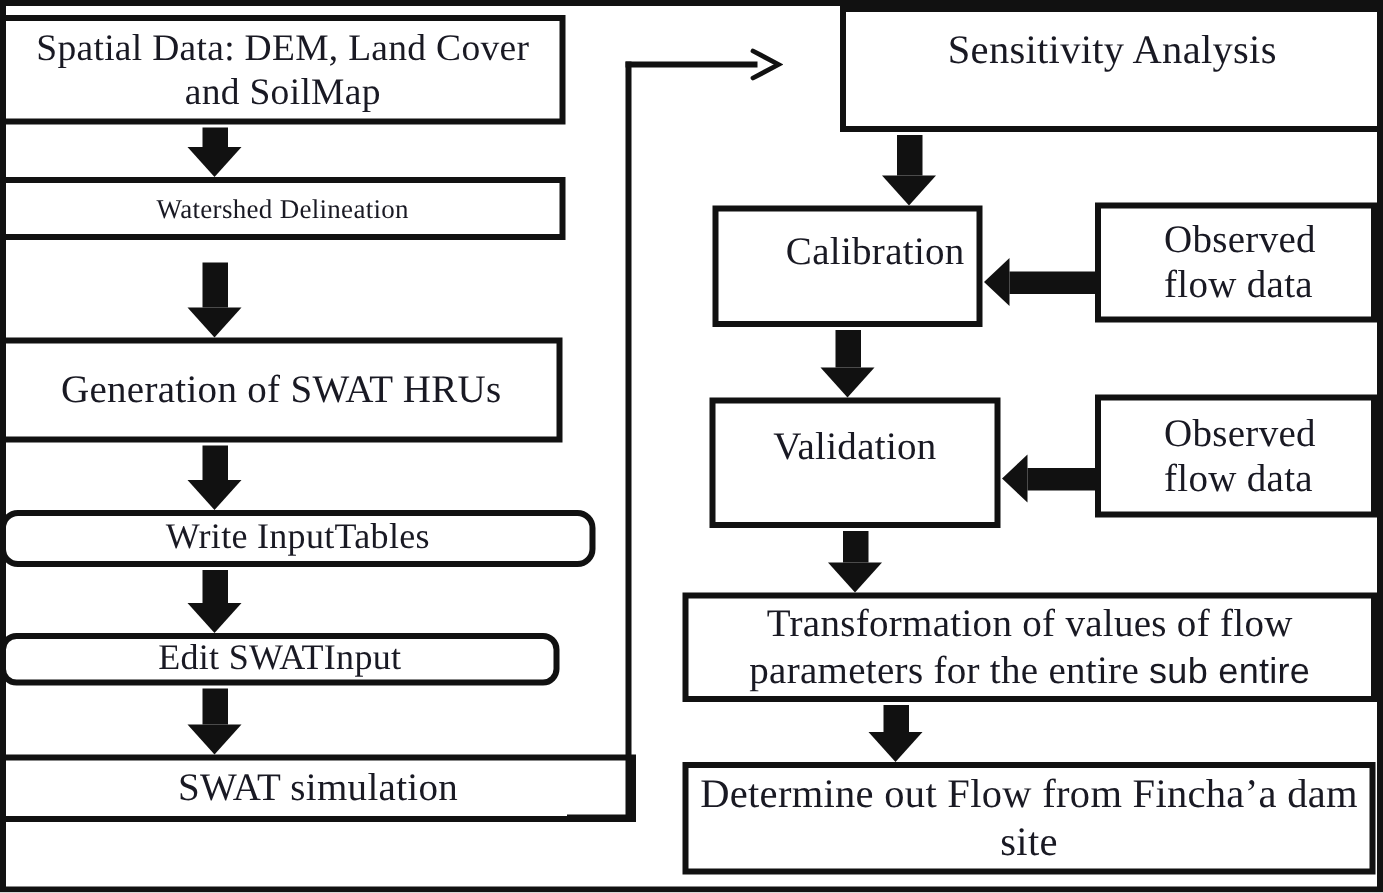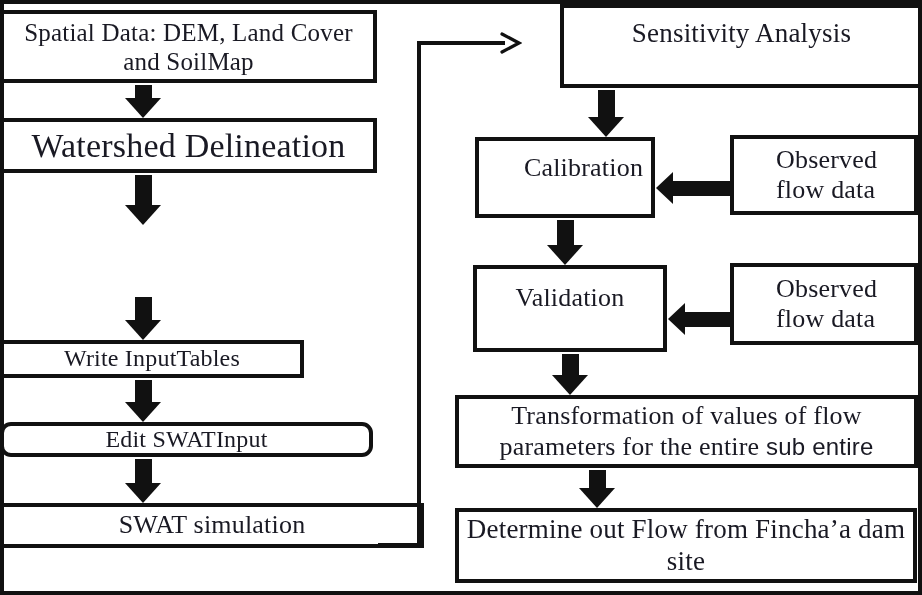--- a/index.html
+++ b/index.html
@@ -27,23 +27,23 @@
     background:var(--background);
     border:4px solid var(--border);
     box-sizing:border-box;
     display:flex;align-items:center;justify-content:center;
     text-align:center;
     line-height:1.16;
     letter-spacing:.2px;
   }
   
   .n-spatial  {left:0;top:10px; width:377px;height:73px;font-size:25px;}
-  .n-watershed{left:0;top:118px;width:377px;height:55px;font-size:34px;}
+  .n-watershed{left:0;top:118px;width:377px;height:42px;font-size:18px;}
   .n-hrus     {left:0;top:225px;width:375px;height:70px;font-size:26px;}
-  .n-write    {left:0;top:340px;width:304px;height:38px;font-size:24px;}
+  .n-write    {left:0;top:340px;width:397px;height:38px;font-size:24px;border-radius:12px;}
   .n-edit     {left:0;top:422px;width:373px;height:35px;font-size:24px;border-radius:11px;}
   .n-sim      {left:0;top:503px;width:424px;height:45px;font-size:26px;}
   
   .n-sens {left:520px;top:4px;  width:363px;height:84px;font-size:27px;align-items:flex-start;padding-top:10px;margin-left:40px;}
   .n-cal  {left:475px;top:137px;width:180px;height:81px;font-size:26px;align-items:flex-start;padding-top:12px;padding-left:37px;}
   .n-obs1 {left:730px;top:135px;width:188px;height:80px;font-size:26px;justify-content:flex-start;text-align:left;padding-left:42px;}
   .n-val  {left:473px;top:265px;width:194px;height:87px;font-size:26px;align-items:flex-start;padding-top:14px;}
   .n-obs2 {left:730px;top:263px;width:188px;height:82px;font-size:26px;justify-content:flex-start;text-align:left;padding-left:42px;}
   .n-trans{left:455px;top:395px;width:463px;height:73px;font-size:26px;}
   .n-det  {left:455px;top:508px;width:462px;height:75px;font-size:27px;}
@@ -80,20 +80,23 @@
 </head>
 <body>
 
 <div class="stage">
 
   <div class="node n-spatial">
     <span>Spatial Data: DEM, Land Cover and SoilMap</span>
   </div>
   <div class="node n-watershed">
     <span>Watershed Delineation</span>
+  </div>
+  <div class="node n-hrus">
+    <span>Generation of SWAT HRUs</span>
   </div>
   <div class="node n-write">
     <span>Write InputTables</span>
   </div>
   <div class="node n-edit">
     <span>Edit SWATInput</span>
   </div>
   <div class="node n-sim">
     <span>SWAT simulation</span>
   </div>

